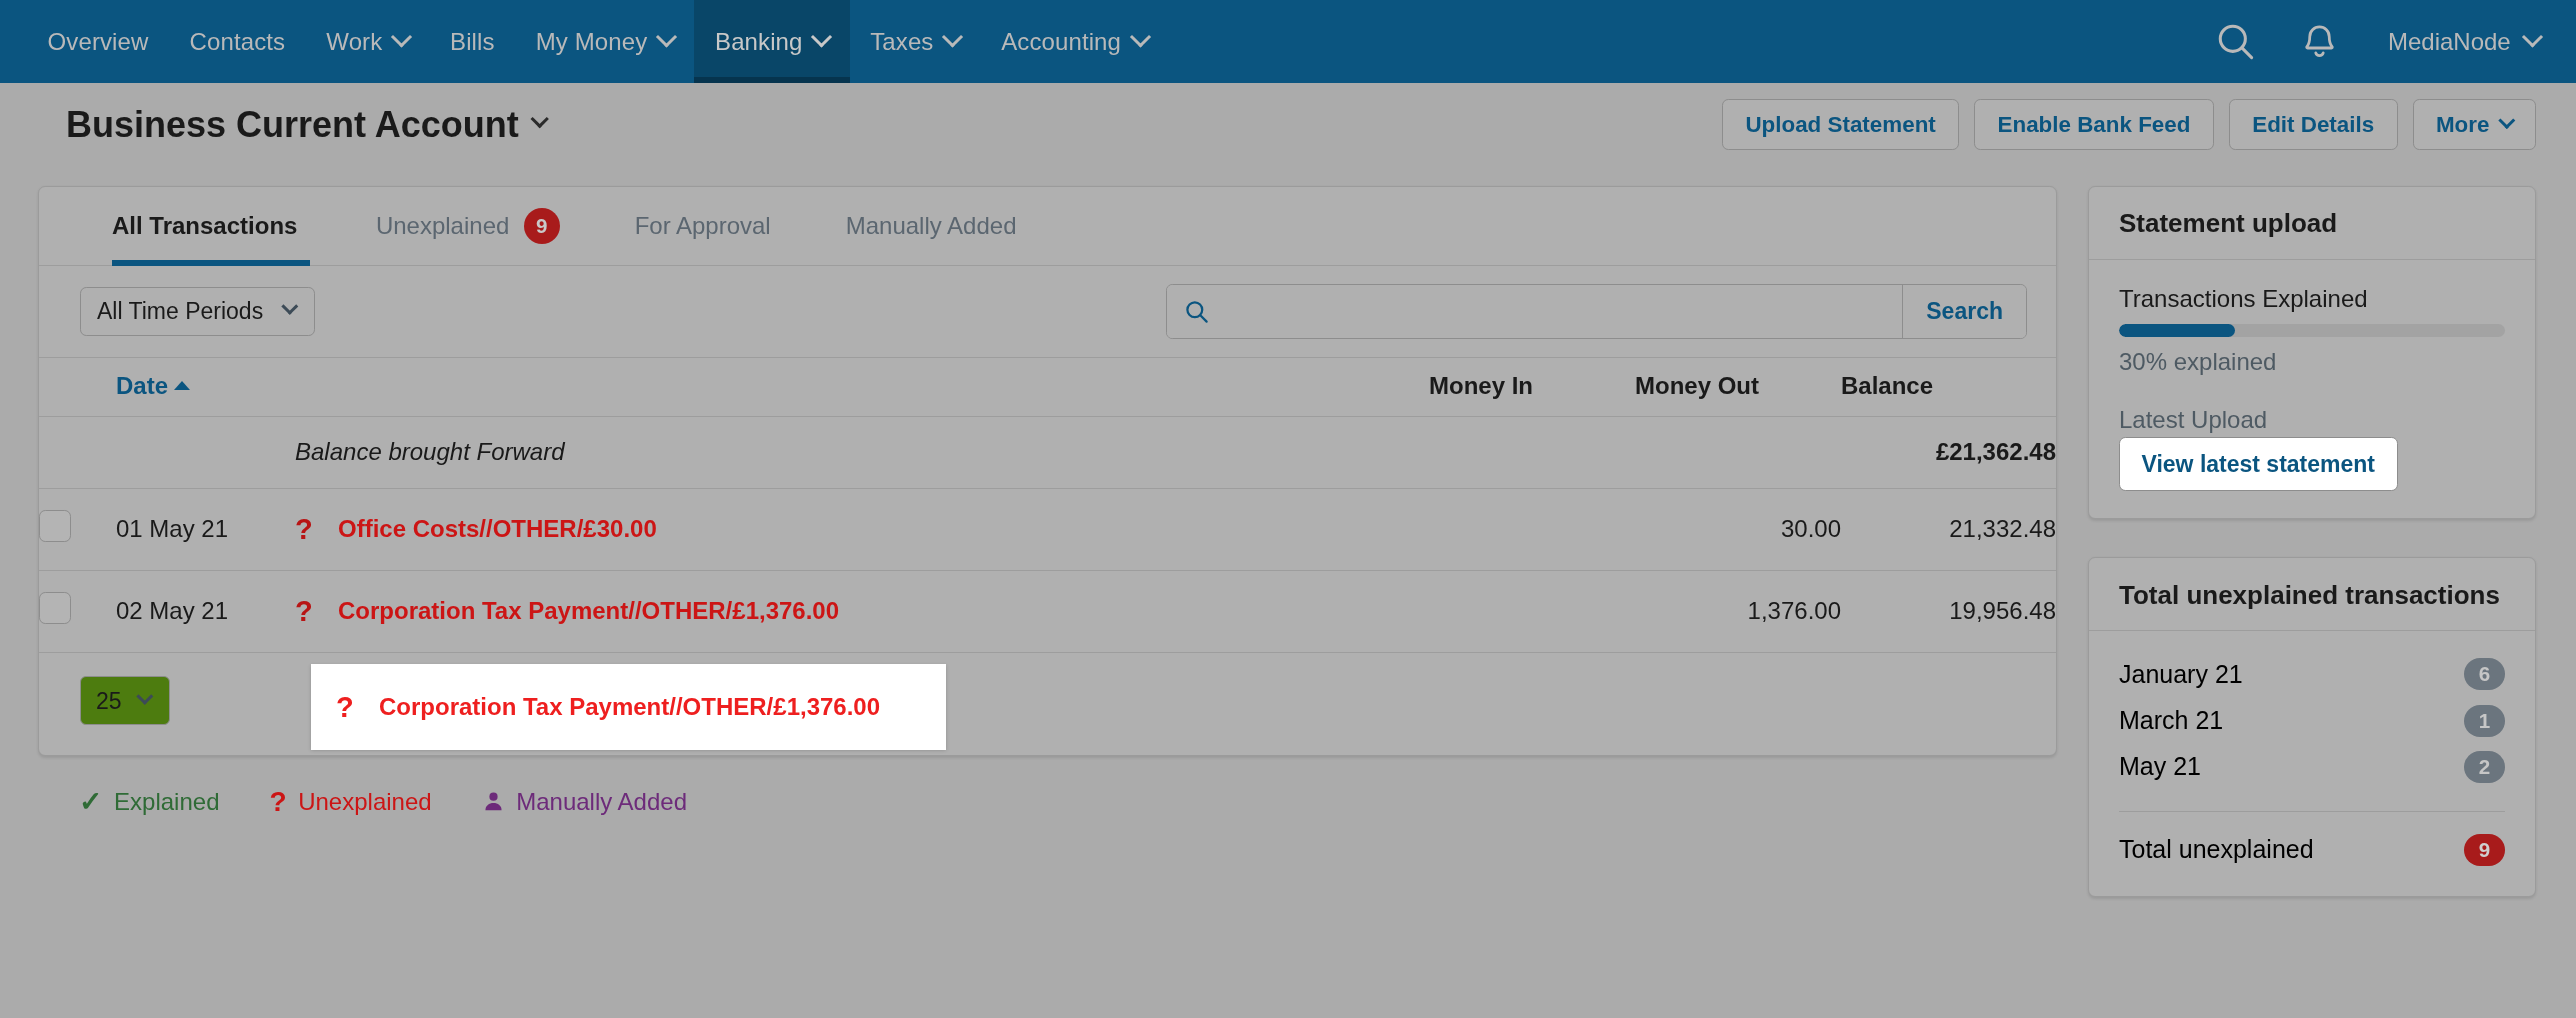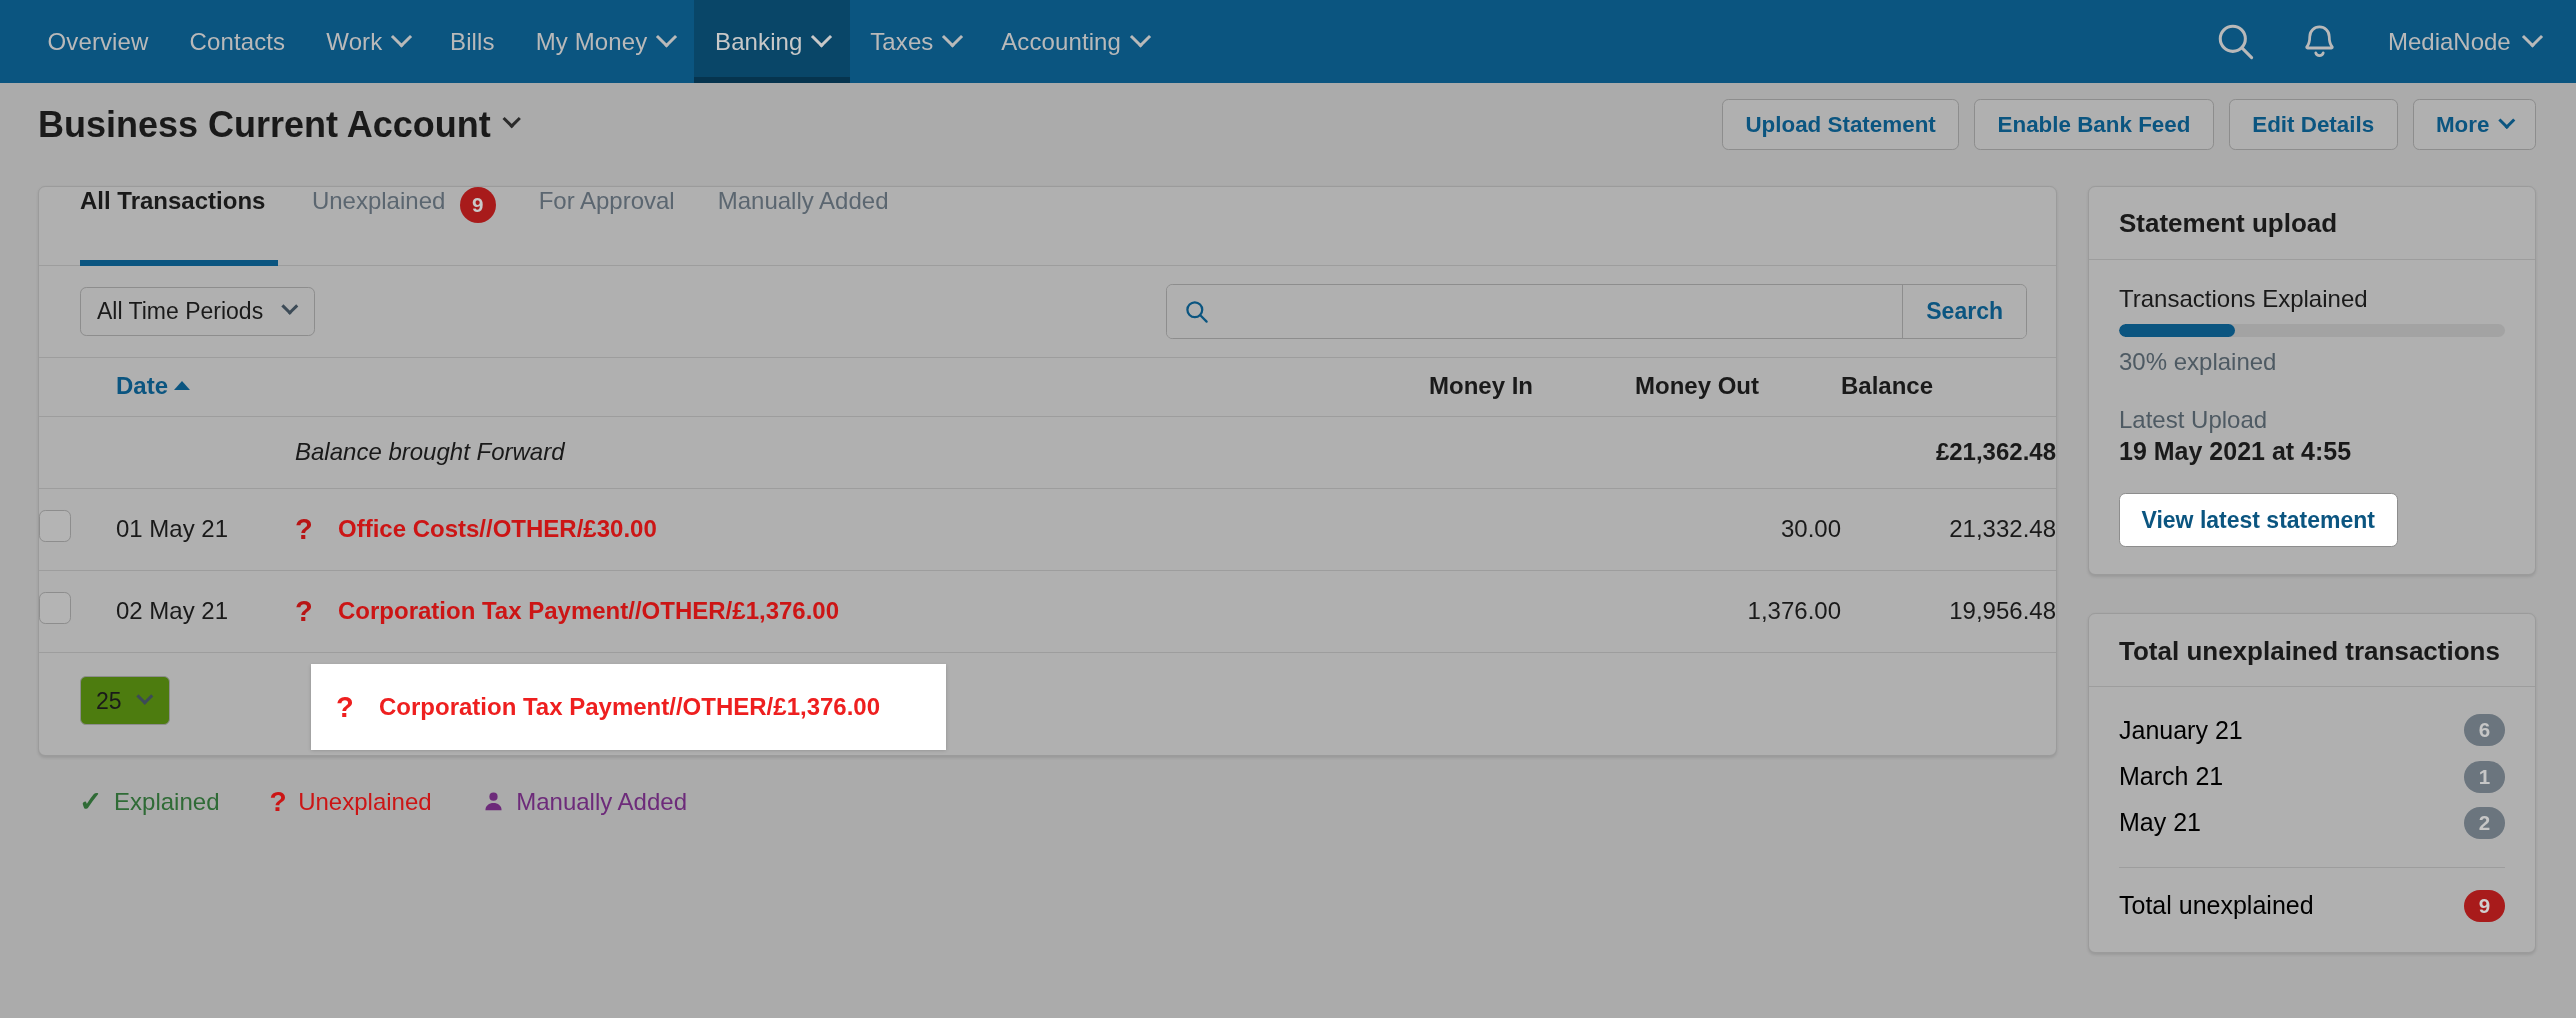--- a/index.html
+++ b/index.html
@@ -73,20 +73,21 @@
     cursor: pointer;
     padding-left: 9px;
   }
 
   
   .pagehead {
     height: 83px;
     display: flex;
     align-items: center;
     padding: 0 40px 0 38px;
+    margin-left: 28px;
   }
   .page-title {
     font-size: 36px;
     font-weight: bold;
     color: #1a1a1a;
     display: flex;
     align-items: center;
     gap: 14.3px;
     white-space: nowrap;
   }
@@ -142,28 +143,29 @@
   }
   .tabbar {
     display: flex;
     align-items: stretch;
     border-bottom: 1.8px solid #9d9d9d;
     padding: 0 0 0 41px;
     height: 79px;
   }
   .tab {
     display: flex;
-    align-items: flex-start;
+    align-items: center;
     gap: 14.3px;
     padding: 0 21.5px;
     font-size: 24px;
     color: #5b6670;
     cursor: pointer;
     position: relative;
     white-space: nowrap;
+    margin-left: 32px;
   }
   .tab:first-child { padding-left: 0; padding-right: 25px; }
   .tab.active {
     color: #1a1a1a;
     font-weight: bold;
   }
   .tab.active::after {
     content: "";
     position: absolute;
     left: 0; right: 12.5px; bottom: -1.8px;
@@ -694,21 +696,20 @@
     <div class="card">
       <div class="card-head">Statement upload</div>
       <div class="card-body">
         <div class="ct-label">Transactions Explained</div>
         <div class="progress-track">
           <div class="progress-fill" id="progressFill" style="width: 30%;"></div>
         </div>
         <div class="ct-sub">30% explained</div>
 
         <div class="lu-label">Latest Upload</div>
-        <div class="lu-value">19 May 2021 at 4:55</div>
 
         <button class="btn-outline">View latest statement</button>
       </div>
     </div>
 
     <div class="card">
       <div class="card-head">Total unexplained transactions</div>
       <div class="card-body">
 
         <div class="ue-row">

